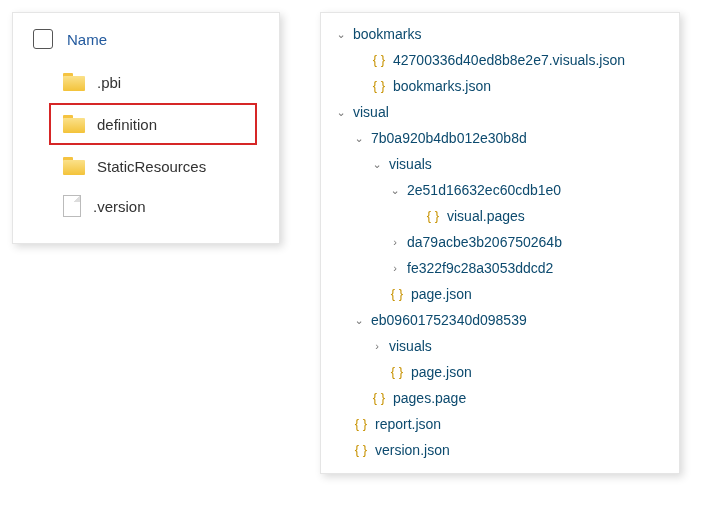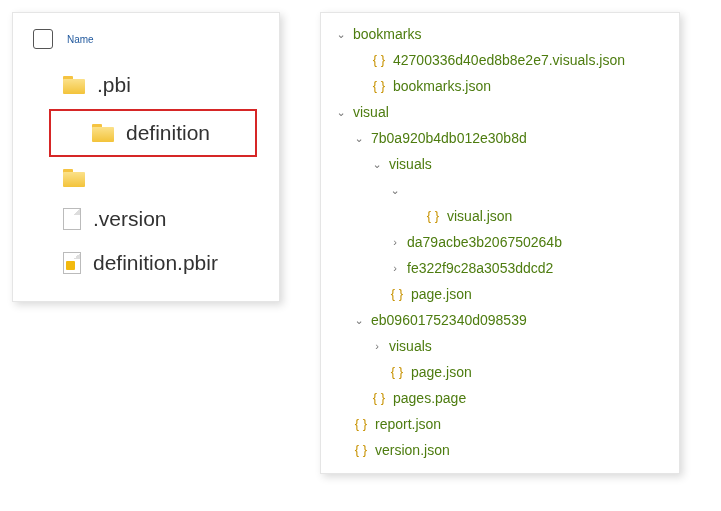--- a/index.html
+++ b/index.html
@@ -26,35 +26,34 @@
       gap: 14px;
       padding: 6px 18px 14px 16px;
     }
     .file-header .checkbox {
       width: 20px; height: 20px;
       border: 1.5px solid #555;
       border-radius: 3px;
     }
     .file-header .col-name {
       color: #235a9e;
-      font-size: 10px;
+      font-size: 15px;
     }
     .file-row {
       display: flex;
       align-items: center;
       gap: 12px;
       padding: 10px 16px 10px 46px;
-      font-size: 21px;
+      font-size: 15px;
       color: #323232;
     }
     .file-row.highlight {
       border: 2.5px solid #d62626;
       margin: 2px 18px 2px 32px;
       padding-left: 12px;
-      justify-content: center;
     }
     .icon-folder {
       width: 22px; height: 18px;
       position: relative;
     }
     .icon-folder::before {
       content: "";
       position: absolute;
       top: 0; left: 0;
       width: 10px; height: 4px;
@@ -116,21 +115,21 @@
       font-size: 11px;
     }
     .chev.placeholder { visibility: hidden; }
     .json-icon {
       width: 16px;
       color: #c79200;
       font-size: 13px;
       text-align: center;
       font-weight: 500;
     }
-    .tree-label { color: #4d7c0f; }
+    .tree-label { color: #0c4a6e; }
     .d0 { padding-left: 8px; }
     .d1 { padding-left: 26px; }
     .d2 { padding-left: 44px; }
     .d3 { padding-left: 62px; }
     .d4 { padding-left: 80px; }
   </style>
 </head>
 <body>
 
 <div class="file-panel">
@@ -142,28 +141,25 @@
       <div class="file-row">
         <span class="icon-folder"></span>
         <span>.pbi</span>
       </div>
       <div class="file-row highlight">
         <span class="icon-folder"></span>
         <span>definition</span>
       </div>
       <div class="file-row">
         <span class="icon-folder"></span>
+        <span>StaticResources</span>
       </div>
       <div class="file-row">
         <span class="icon-file"></span>
         <span>.version</span>
-      </div>
-      <div class="file-row">
-        <span class="icon-file pbir"></span>
-        <span>definition.pbir</span>
       </div>
     </div>
 </div>
 
 <div class="tree-panel">
   <div id="tree-rows">
       <div class="tree-row d0">
         <span class="chev">⌄</span>
         <span class="tree-label">bookmarks</span>
       </div>
@@ -184,25 +180,26 @@
       <div class="tree-row d1">
         <span class="chev">⌄</span>
         <span class="tree-label">7b0a920b4db012e30b8d</span>
       </div>
       <div class="tree-row d2">
         <span class="chev">⌄</span>
         <span class="tree-label">visuals</span>
       </div>
       <div class="tree-row d3">
         <span class="chev">⌄</span>
+        <span class="tree-label">2e51d16632ec60cdb1e0</span>
       </div>
       <div class="tree-row d4">
         <span class="chev placeholder">⌄</span>
         <span class="json-icon">{ }</span>
-        <span class="tree-label">visual.json</span>
+        <span class="tree-label">visual.pages</span>
       </div>
       <div class="tree-row d3">
         <span class="chev">›</span>
         <span class="tree-label">da79acbe3b206750264b</span>
       </div>
       <div class="tree-row d3">
         <span class="chev">›</span>
         <span class="tree-label">fe322f9c28a3053ddcd2</span>
       </div>
       <div class="tree-row d2">

